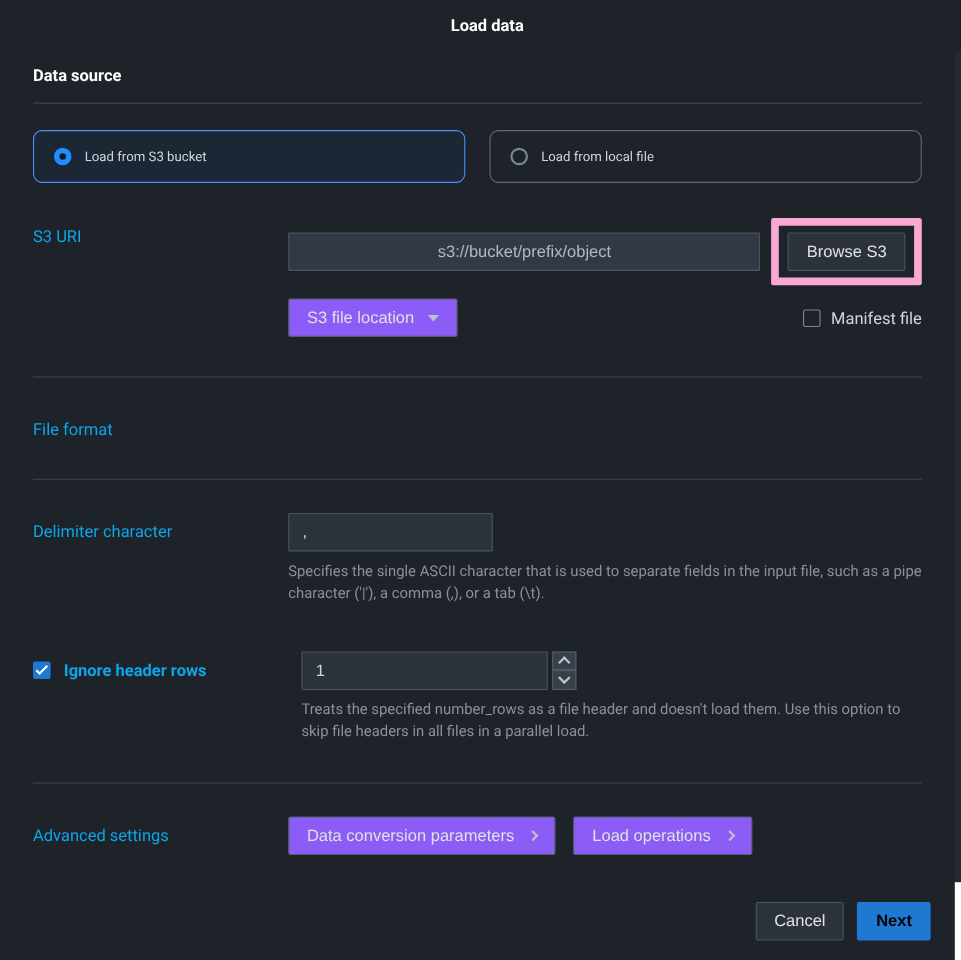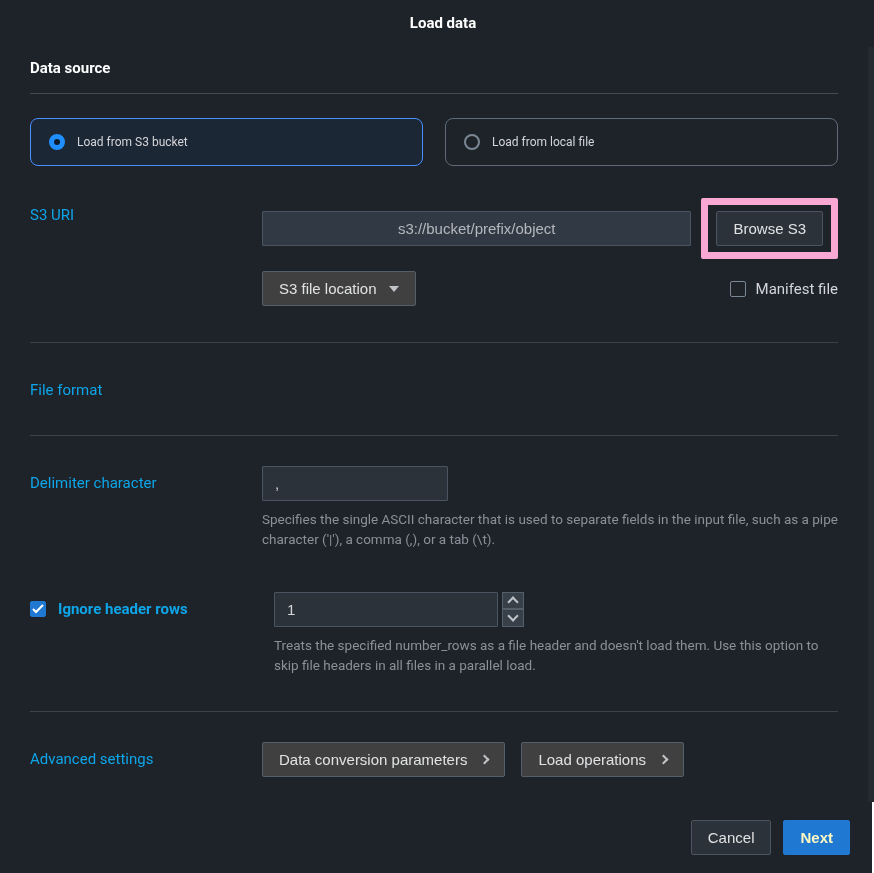--- a/index.html
+++ b/index.html
@@ -96,36 +96,36 @@
     padding: 8px 12px;
     font-size: 15px;
     border-radius: 1px;
   }
   .text-input::placeholder { color: #b5b8bc; }
 
   .uri-row { display: flex; gap: 10px; align-items: center; }
   .uri-row .text-input { flex: 1; text-align: center; }
 
   .btn {
-    background: #404040;
+    background: #8b5cf6;
     border: 1px solid #545f6a;
     color: #e0e2e4;
     padding: 8px 16px;
     font-size: 15px;
     cursor: pointer;
     border-radius: 2px;
     display: inline-flex;
     align-items: center;
     gap: 8px;
     white-space: nowrap;
   }
   .btn-primary {
     background: #1f78d1;
     border-color: #1f78d1;
-    color: #fef9c3;
+    color: #000000;
     font-weight: 600;
   }
   .btn-plain {
     background: #2b323a;
     border: 1px solid #4a5561;
   }
 
   .highlight-box {
     border: 7px solid #f9a8d4;
     padding: 6px 8px;
@@ -237,21 +237,21 @@
   .stepper-btn .up { transform: rotate(45deg); margin-top: 3px; }
   .stepper-btn .down { transform: rotate(-135deg); margin-bottom: 3px; }
 
   .adv-row { display: flex; gap: 16px; }
 
   .dialog-footer {
     display: flex;
     justify-content: flex-end;
     gap: 12px;
     padding: 18px 22px;
-    border-right: 2px solid #ffffff;
+    border-right: 6px solid #ffffff;
   }
 
   .checkbox-label-col {
     display: flex; align-items: center; gap: 12px; font-weight: bold;
   }
 </style>
 </head>
 <body>
 
 <div class="dialog">

